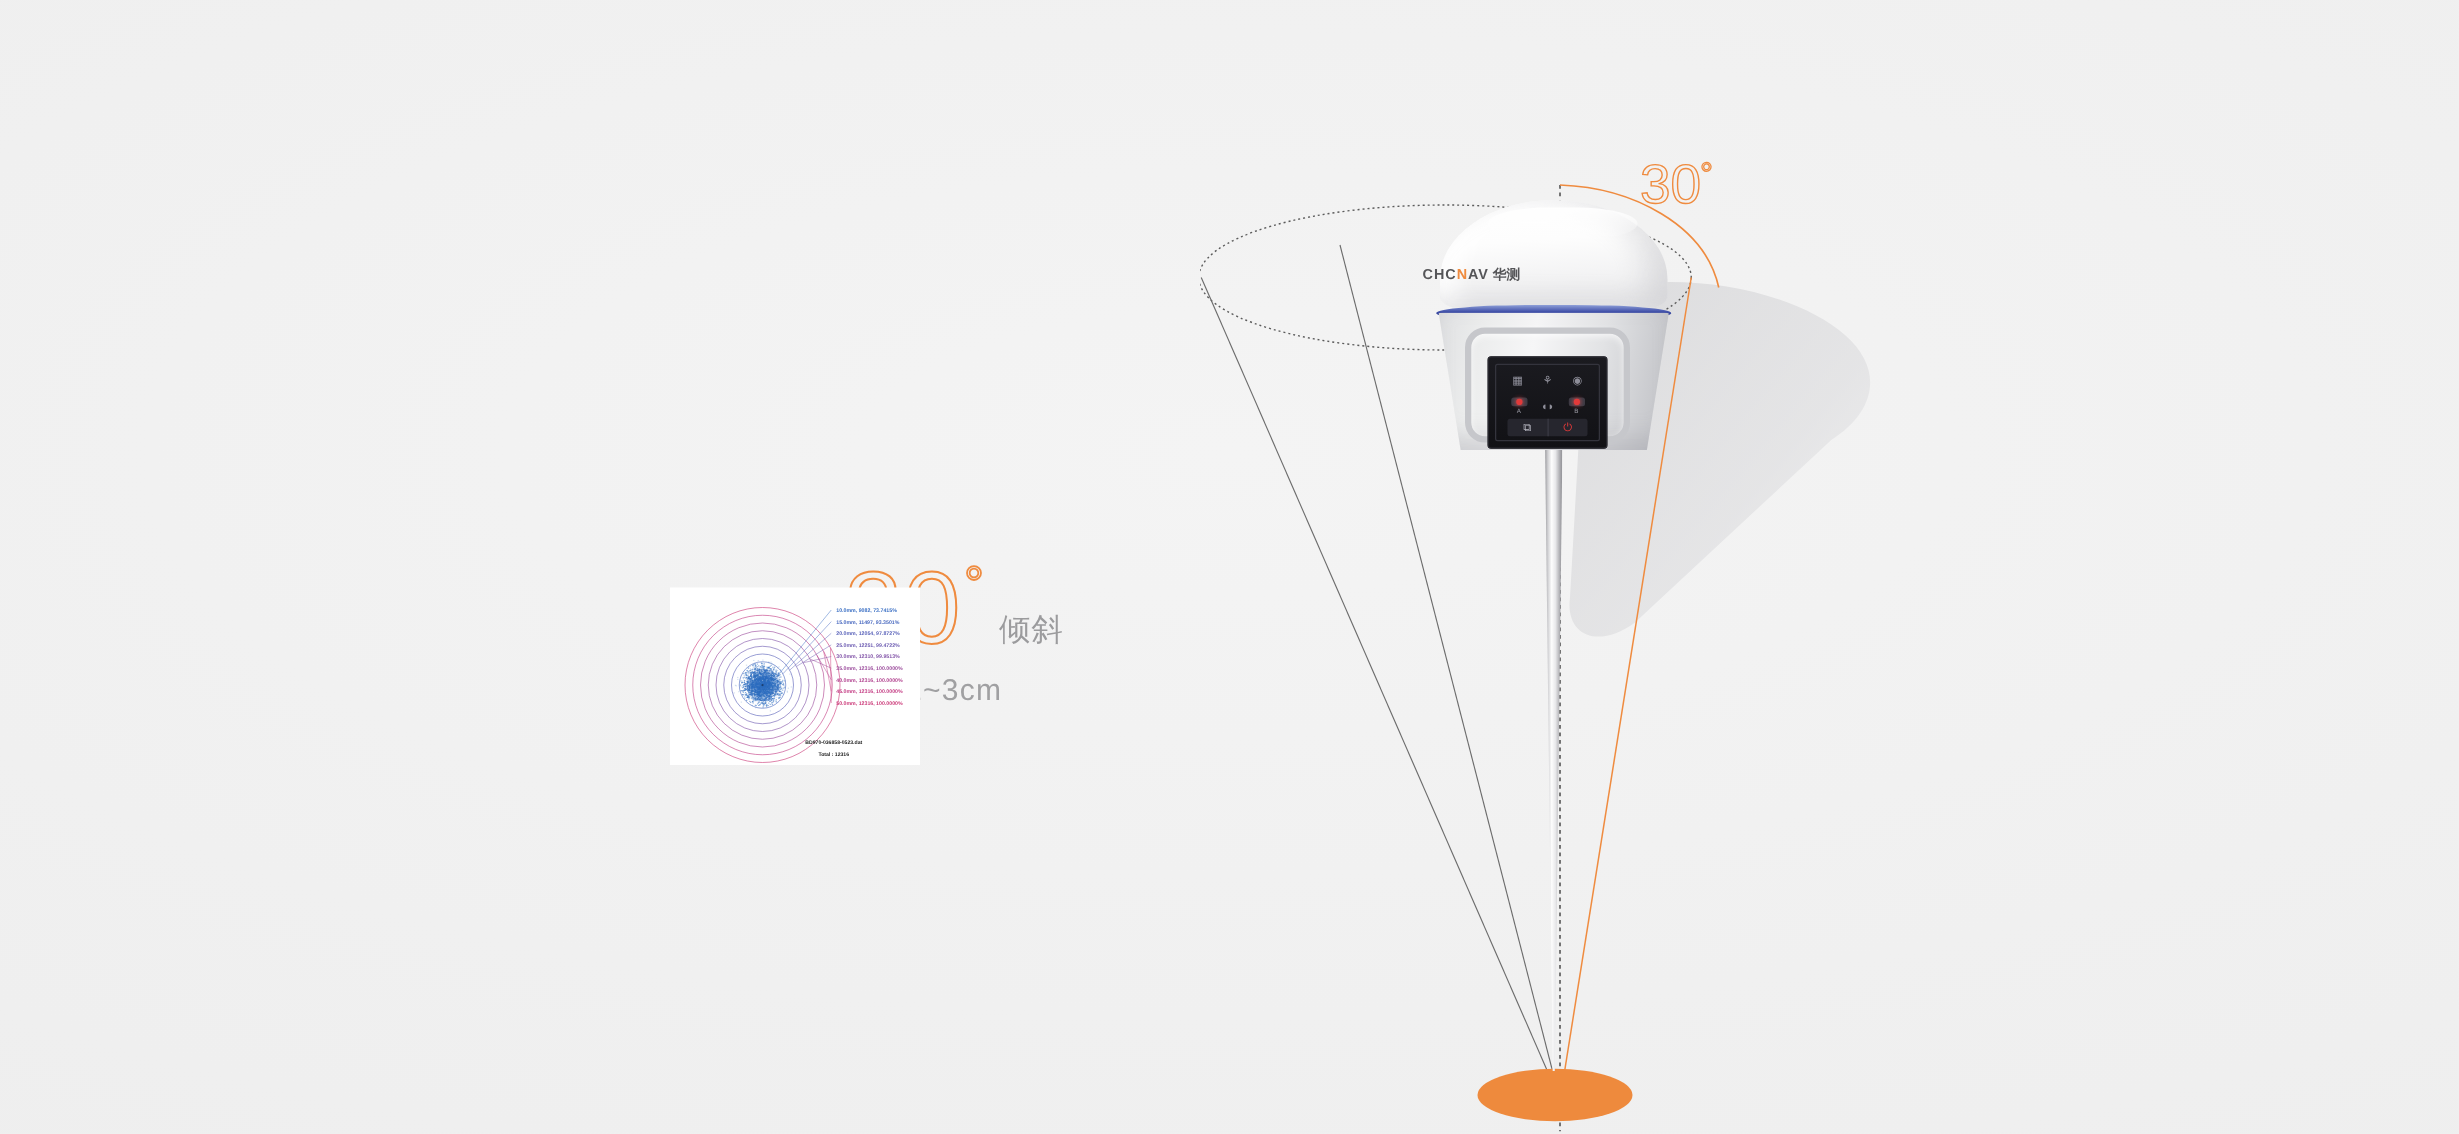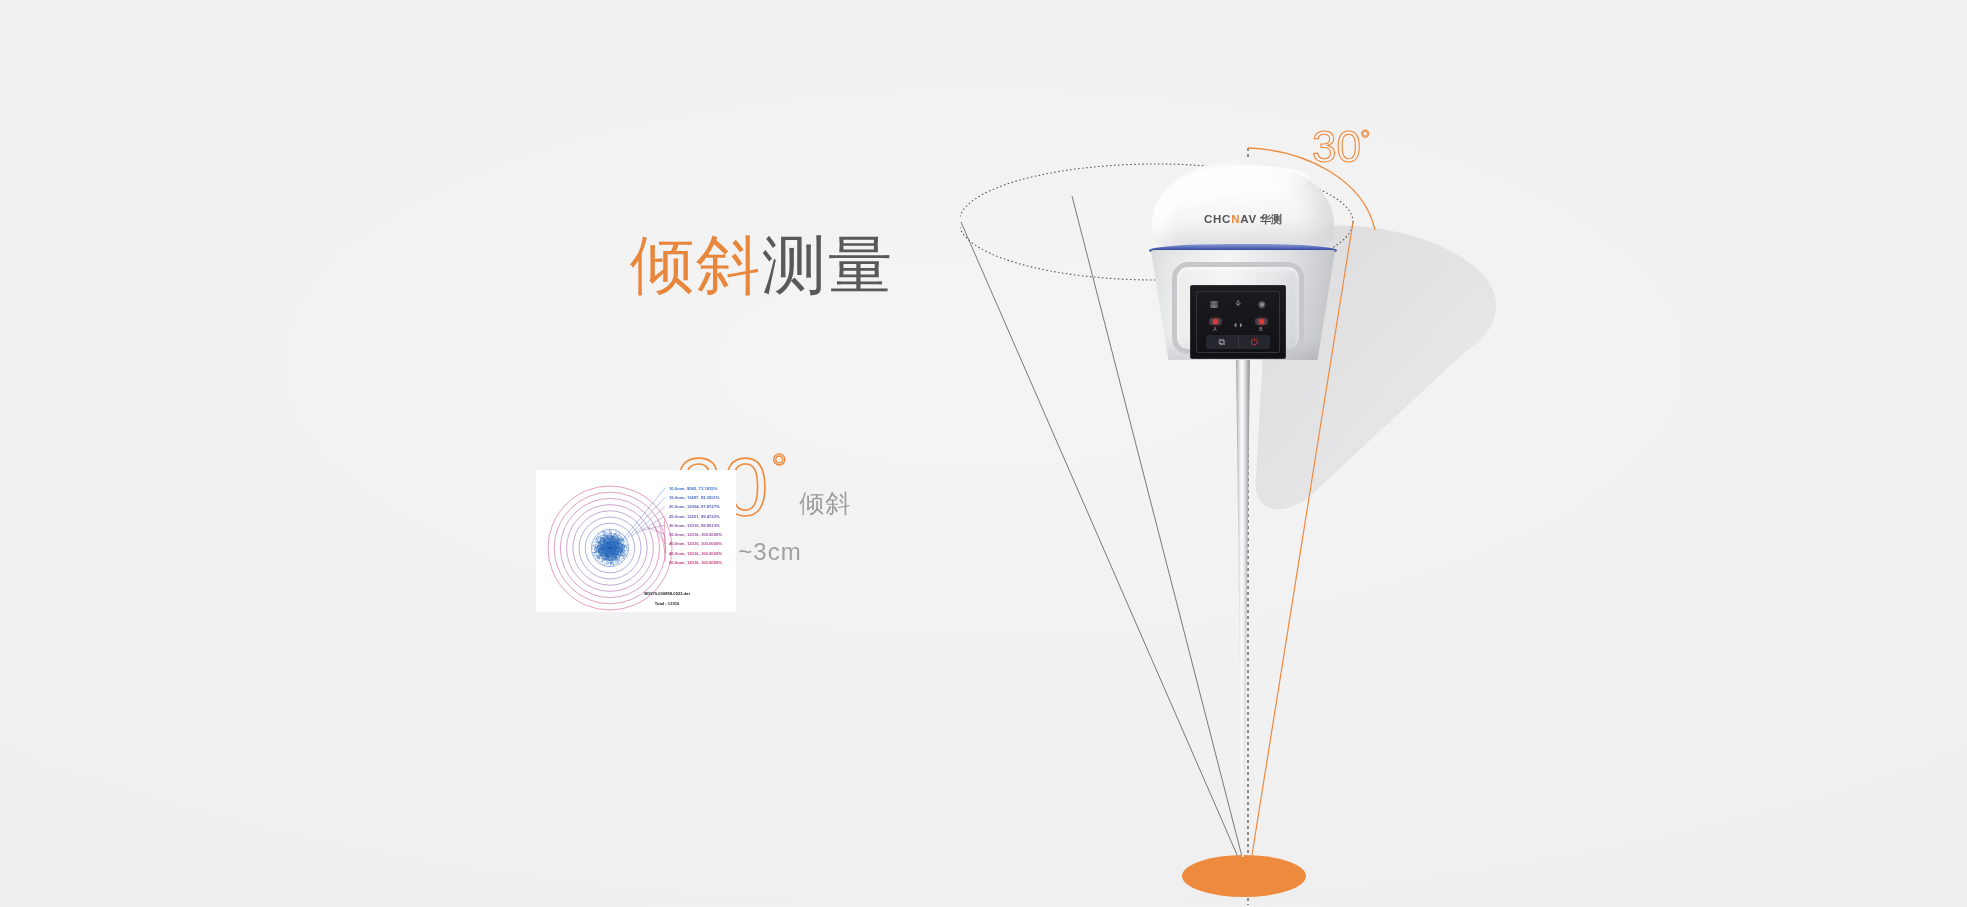--- a/index.html
+++ b/index.html
@@ -82,21 +82,21 @@
     box-shadow:inset -16px -4px 22px rgba(190,190,196,.45),
                inset 14px 2px 16px rgba(255,255,255,.9);
   }
   .dev-gloss {
     position:absolute; left:38px; top:6px; width:120px; height:26px;
     background:linear-gradient(180deg,rgba(255,255,255,.95),rgba(255,255,255,0));
     border-radius:60px/16px;
   }
   .dev-brand {
     position:absolute; left:0; top:52px; width:210px;
-    text-align:center; font-size:11.5px; font-weight:700;
+    text-align:left; font-size:11.5px; font-weight:700;
     letter-spacing:.8px; color:#555558; white-space:nowrap;
   }
   .dev-brand .brand-accent { color:#ef8b3f; }
   .dev-brand .brand-cn { font-size:11px; margin-left:3px; letter-spacing:0; }
 
   .dev-ring {
     position:absolute; left:11px; top:84px; width:188px; height:13px;
     background:linear-gradient(180deg,#8e9fd8 0%,#3f4fa8 42%,#2d3b8e 70%,#6f7fc4 100%);
     border-radius:50%/60%;
   }
@@ -170,23 +170,20 @@
     position:absolute; left:222px; top:855px;
     width:124px; height:42px;
     background:#ee8a3d; border-radius:50%;
   }
 </style>
 </head>
 <body>
 
 <div id="stage">
 
-  <div id="headline">
-    <span class="hl-a">倾斜</span><span class="hl-b">测量</span>
-  </div>
 
 
   <div id="spec-block">
     <div id="spec-line">
       <span id="spec-value">30</span>
       <span id="spec-deg">°</span>
       <span id="spec-unit">倾斜</span>
     </div>
     <div id="spec-sub">精至1~3cm</div>
   </div>

